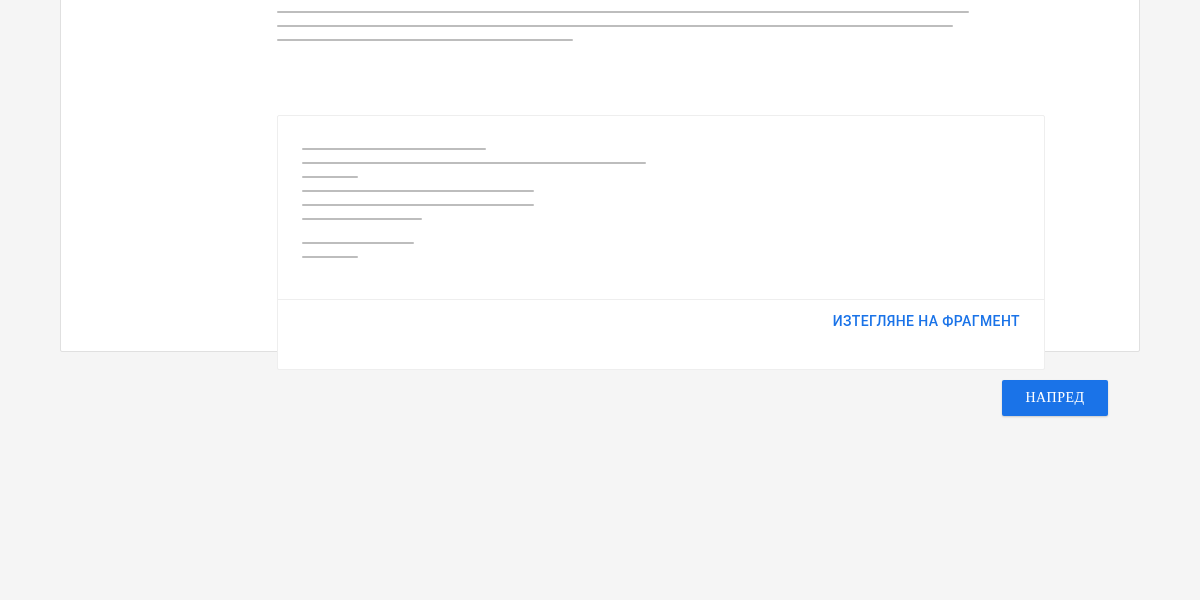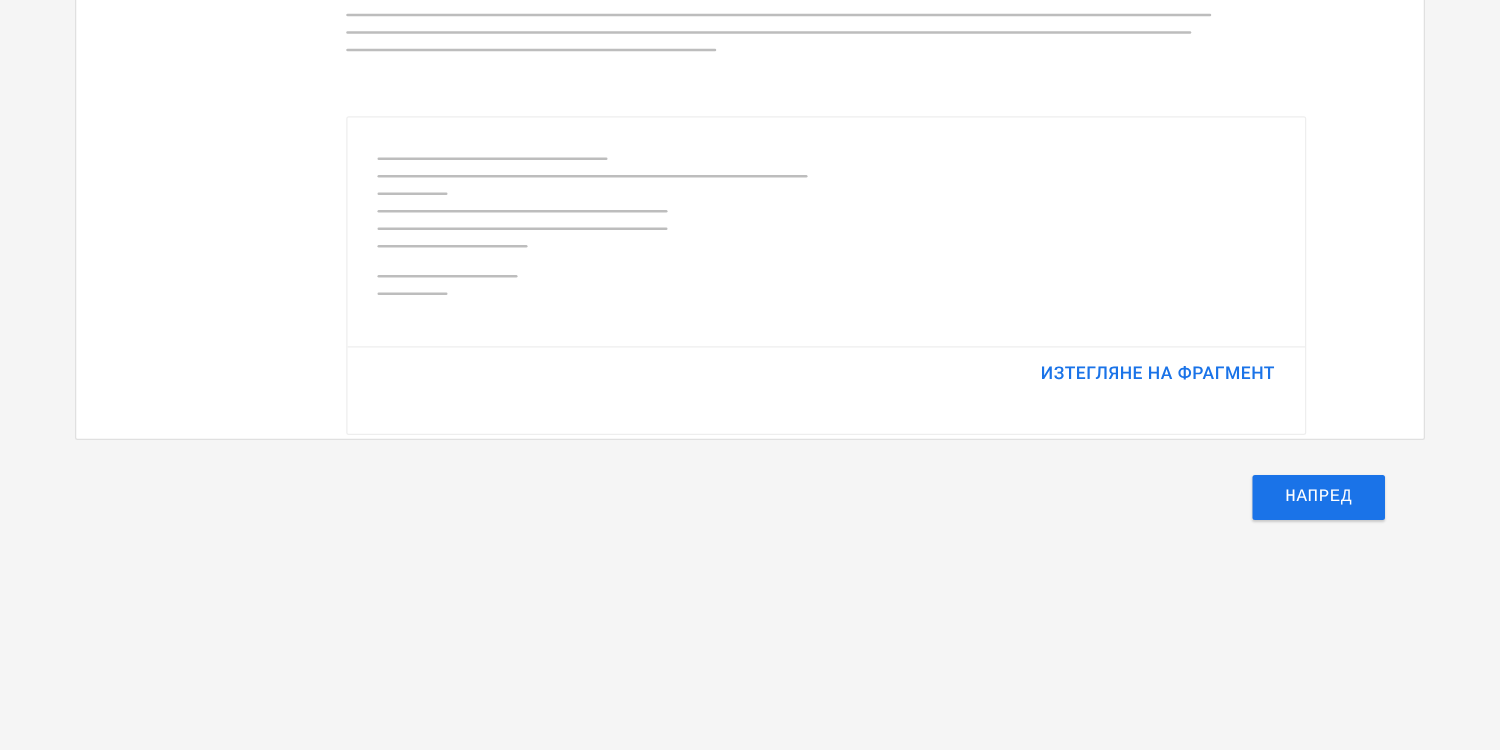--- a/index.html
+++ b/index.html
@@ -29,21 +29,21 @@
   }
   .desc-line {
     height: 2px;
     background: #bdbdbd;
     border-radius: 1px;
     margin-bottom: 12px;
   }
   .snippet-card {
     position: absolute;
     left: 216px;
-    top: 112px;
+    top: 134px;
     width: 768px;
     height: 255px;
     background: #ffffff;
     border: 1px solid #eeeeee;
     border-radius: 2px;
   }
   .snippet-body {
     padding: 32px 24px 24px 24px;
     height: 183px;
   }
@@ -82,21 +82,21 @@
     height: 36px;
     background: #1a73e8;
     color: #ffffff;
     border: none;
     border-radius: 2px;
     font-size: 14px;
     font-weight: 500;
     letter-spacing: 0.5px;
     cursor: pointer;
     text-transform: uppercase;
-    font-family: Liberation Mono, monospace;
+    font-family: Liberation Serif, serif;
     box-shadow: 0 1px 2px rgba(0,0,0,0.18);
   }
 </style>
 </head>
 <body>
 
 <div class="card">
 
   <div class="desc-area">
     <div class="desc-line" style="width:692px;"></div>

